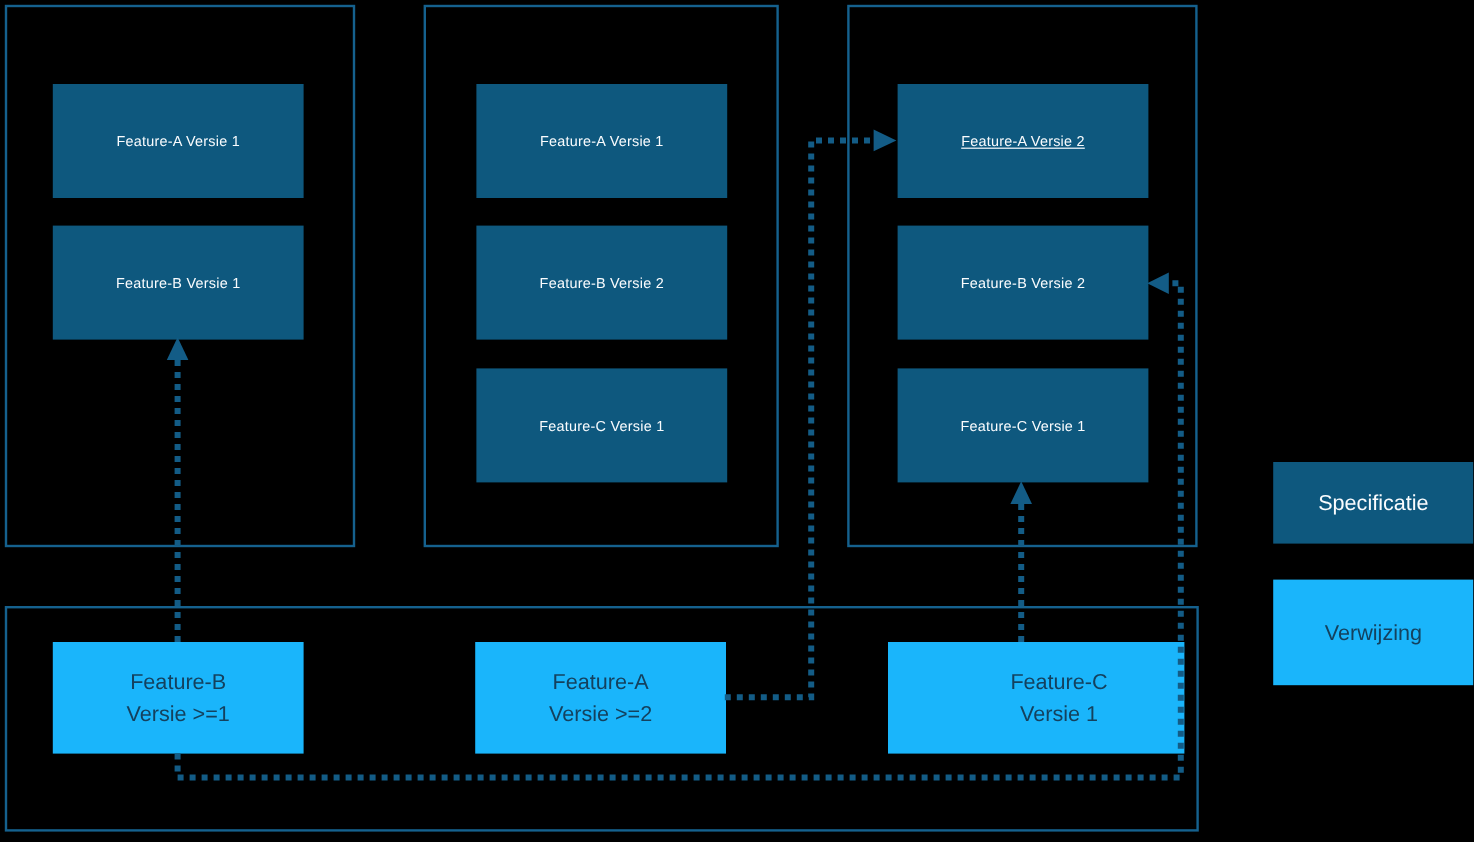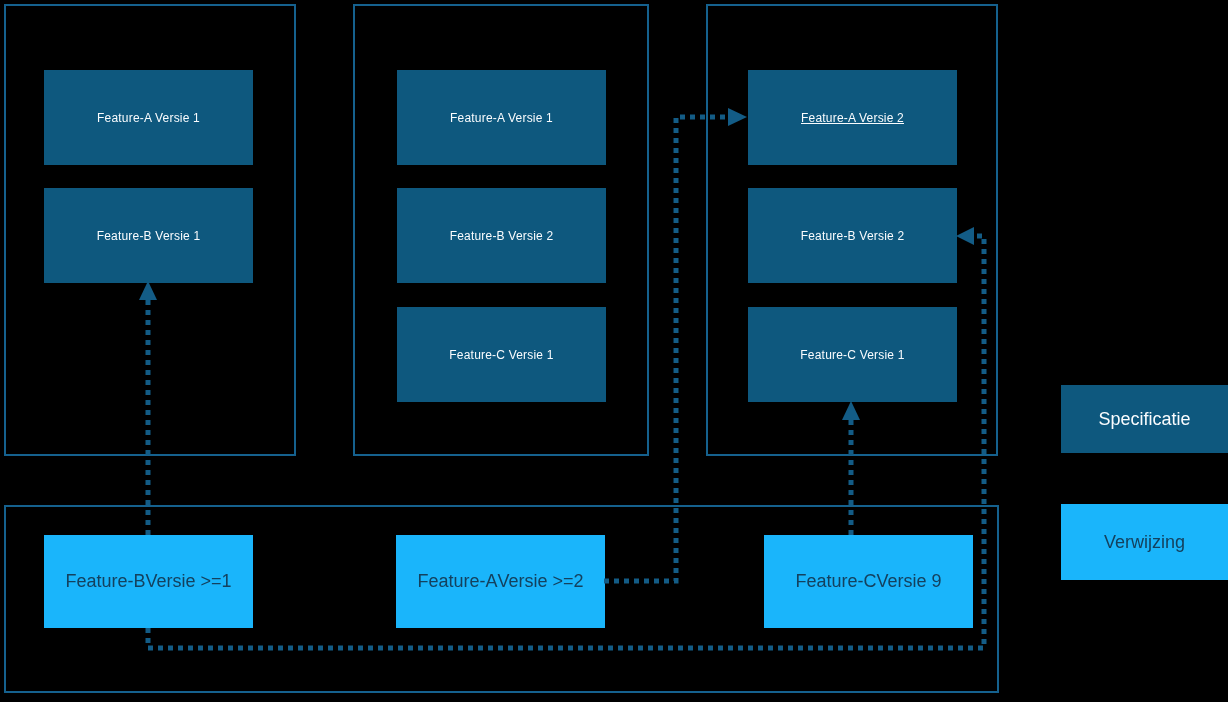--- a/index.html
+++ b/index.html
@@ -35,33 +35,33 @@
   .p1b{left:44px;top:188px;}
   .p2a{left:397px;top:70px;}
   .p2b{left:397px;top:188px;}
   .p2c{left:397px;top:307px;}
   .p3a{left:748px;top:70px;text-decoration:underline;}
   .p3b{left:748px;top:188px;}
   .p3c{left:748px;top:307px;}
   .ref-box{
     position:absolute;width:209px;height:93px;top:535px;
     background:var(--ref-fill);color:var(--ref-text);
-    display:flex;flex-direction:row;align-items:center;justify-content:center;
+    display:flex;flex-direction:column;align-items:center;justify-content:center;
     font-size:18px;line-height:1.45;text-align:center;
   }
   .r1{left:44px;}
   .r2{left:396px;}
-  .r3{left:764px;}
+  .r3{left:740px;padding-left:38px;}
   .legend-box{
     position:absolute;left:1061px;width:167px;
     display:flex;align-items:center;justify-content:center;
     font-size:18px;
   }
   .legend-spec{top:385px;height:68px;background:var(--spec-fill);color:var(--spec-text);}
-  .legend-ref{top:504px;height:76px;background:var(--ref-fill);color:var(--ref-text);}
+  .legend-ref{top:483px;height:88px;background:var(--ref-fill);color:var(--ref-text);}
   #arrows{position:absolute;left:0;top:0;width:1228px;height:702px;pointer-events:none;}
   #arrows polyline{fill:none;stroke:var(--arrow);stroke-width:5;stroke-dasharray:5 5;stroke-linecap:butt;}
   #arrows polygon{fill:var(--arrow);stroke:none;}
 </style>
 </head>
 <body>
 
 <div id="canvas">
 
   <div class="container c1"></div>
@@ -99,21 +99,21 @@
   <div class="ref-box r1">
     <span>Feature-B</span>
     <span>Versie &gt;=1</span>
   </div>
   <div class="ref-box r2">
     <span>Feature-A</span>
     <span>Versie &gt;=2</span>
   </div>
   <div class="ref-box r3">
     <span>Feature-C</span>
-    <span>Versie 9</span>
+    <span>Versie 1</span>
   </div>
 
   <div class="legend-box legend-spec">
     <span>Specificatie</span>
   </div>
   <div class="legend-box legend-ref">
     <span>Verwijzing</span>
   </div>
 
   <svg id="arrows" viewBox="0 0 1228 702" xmlns="http://www.w3.org/2000/svg">

